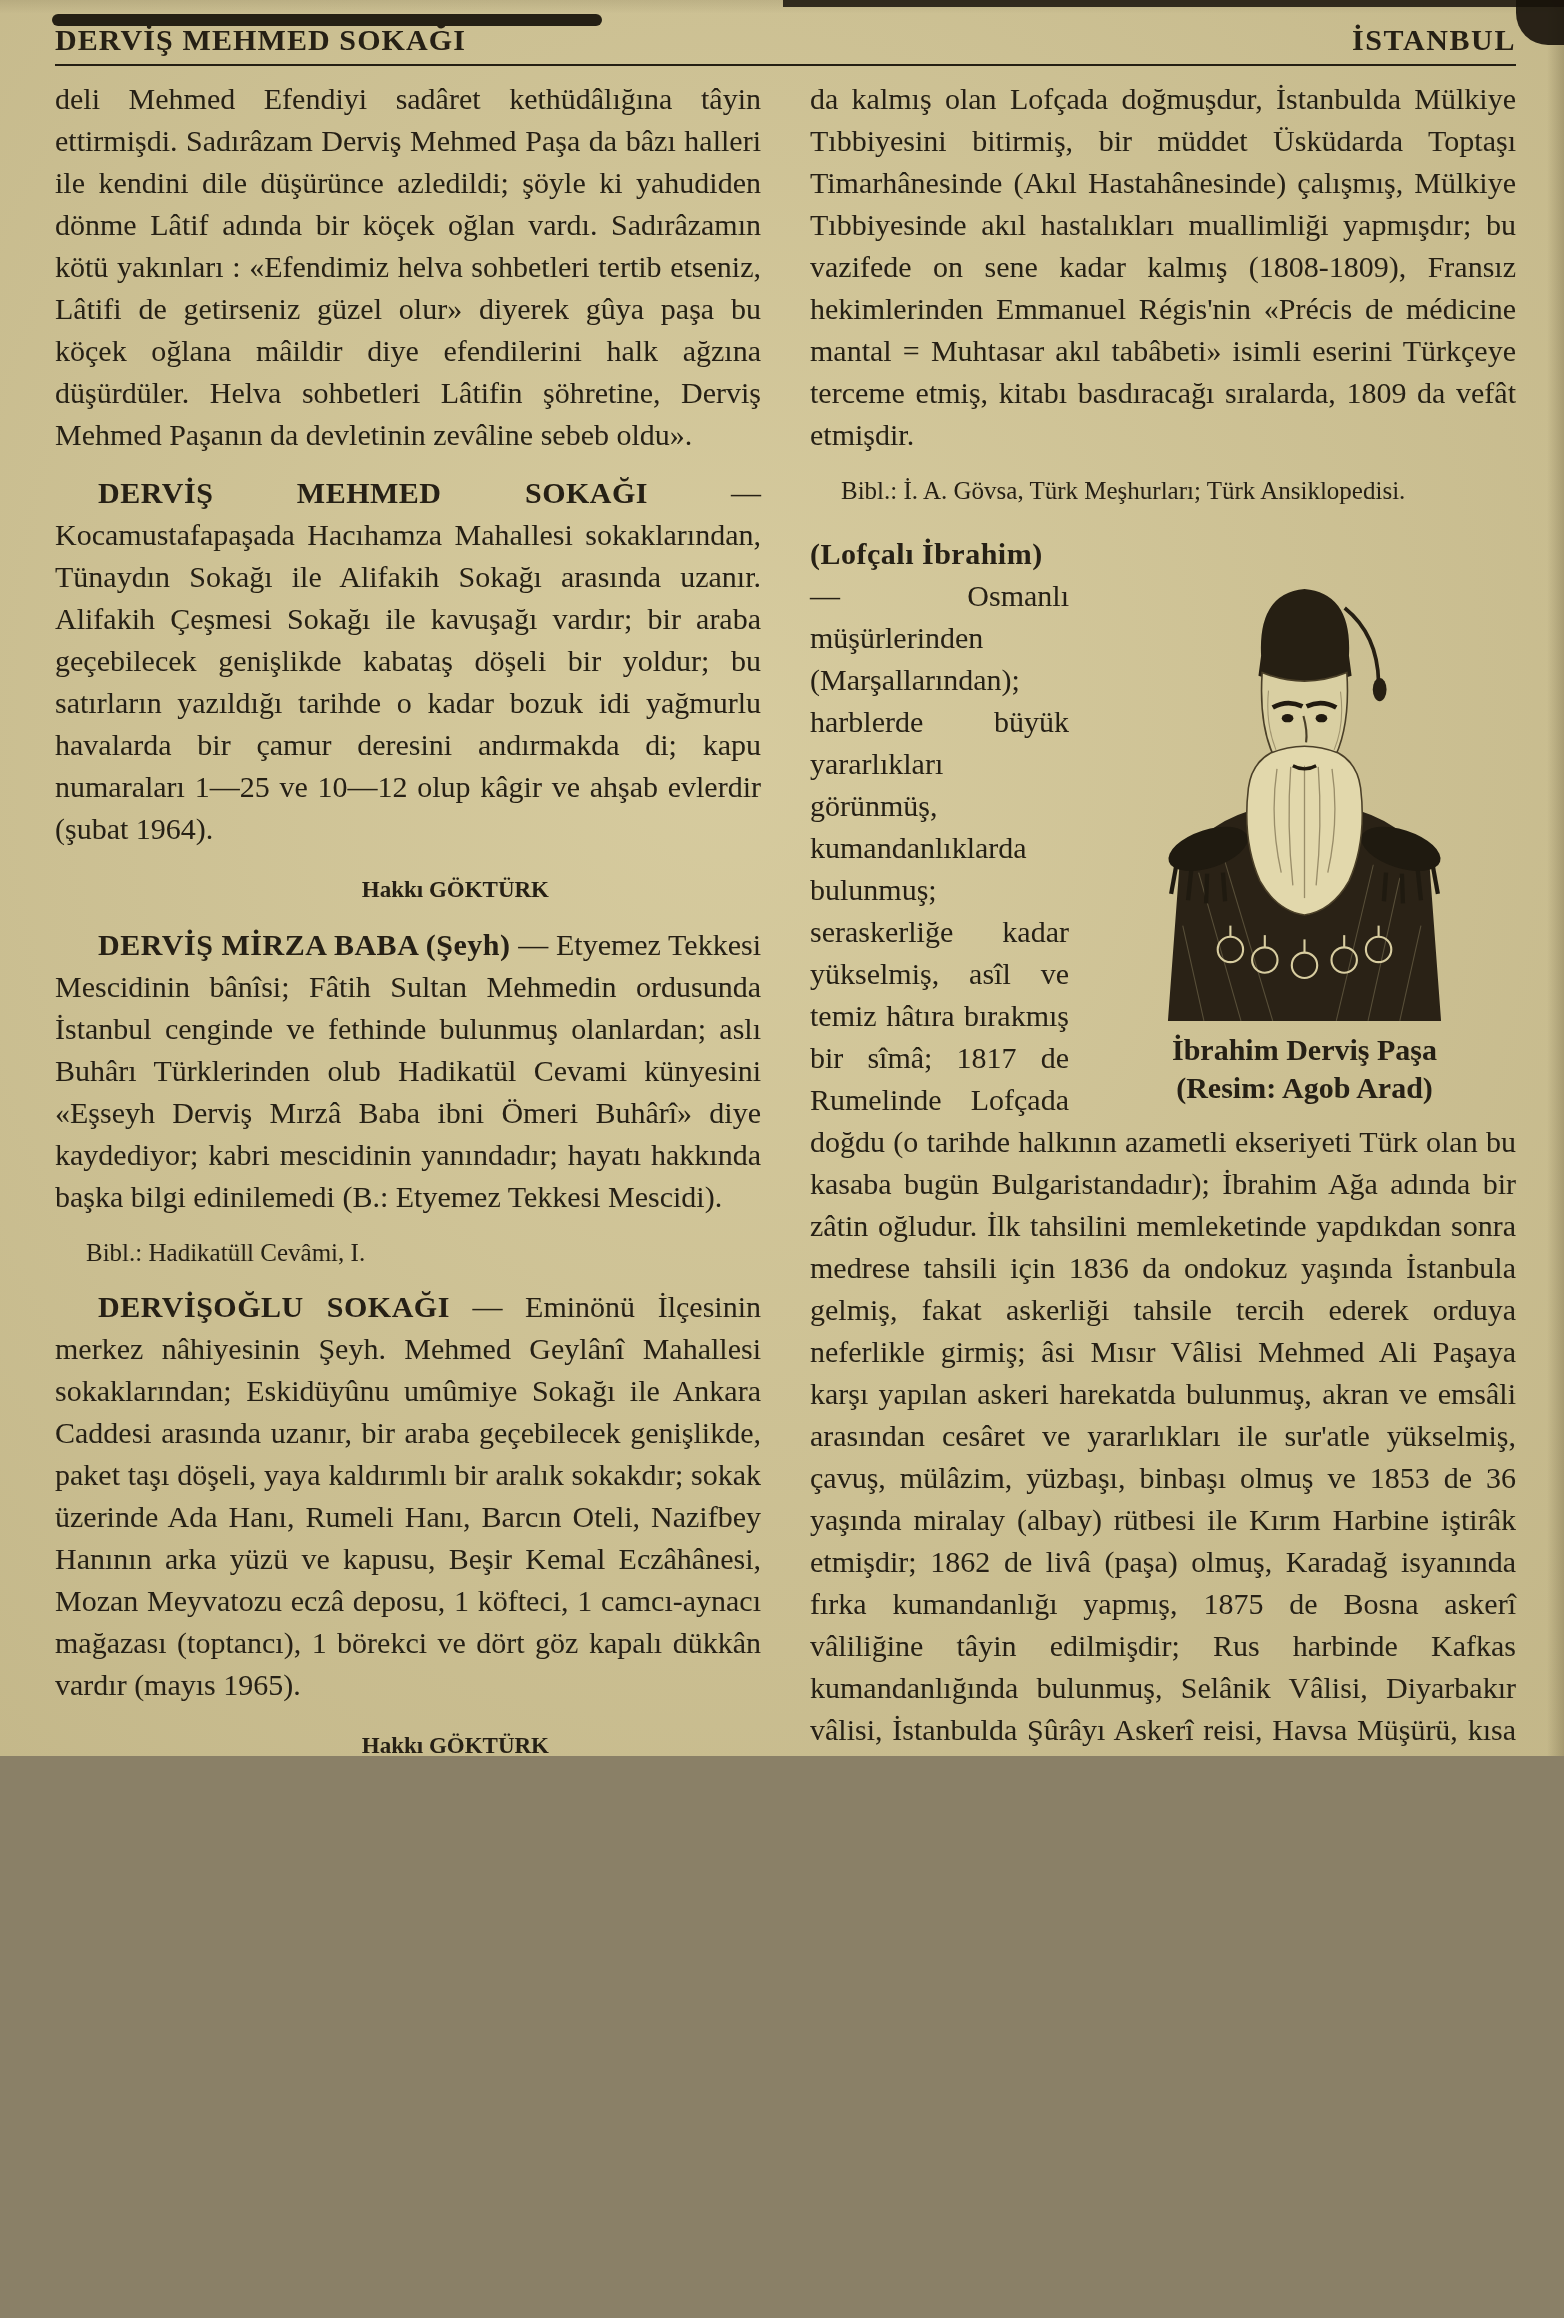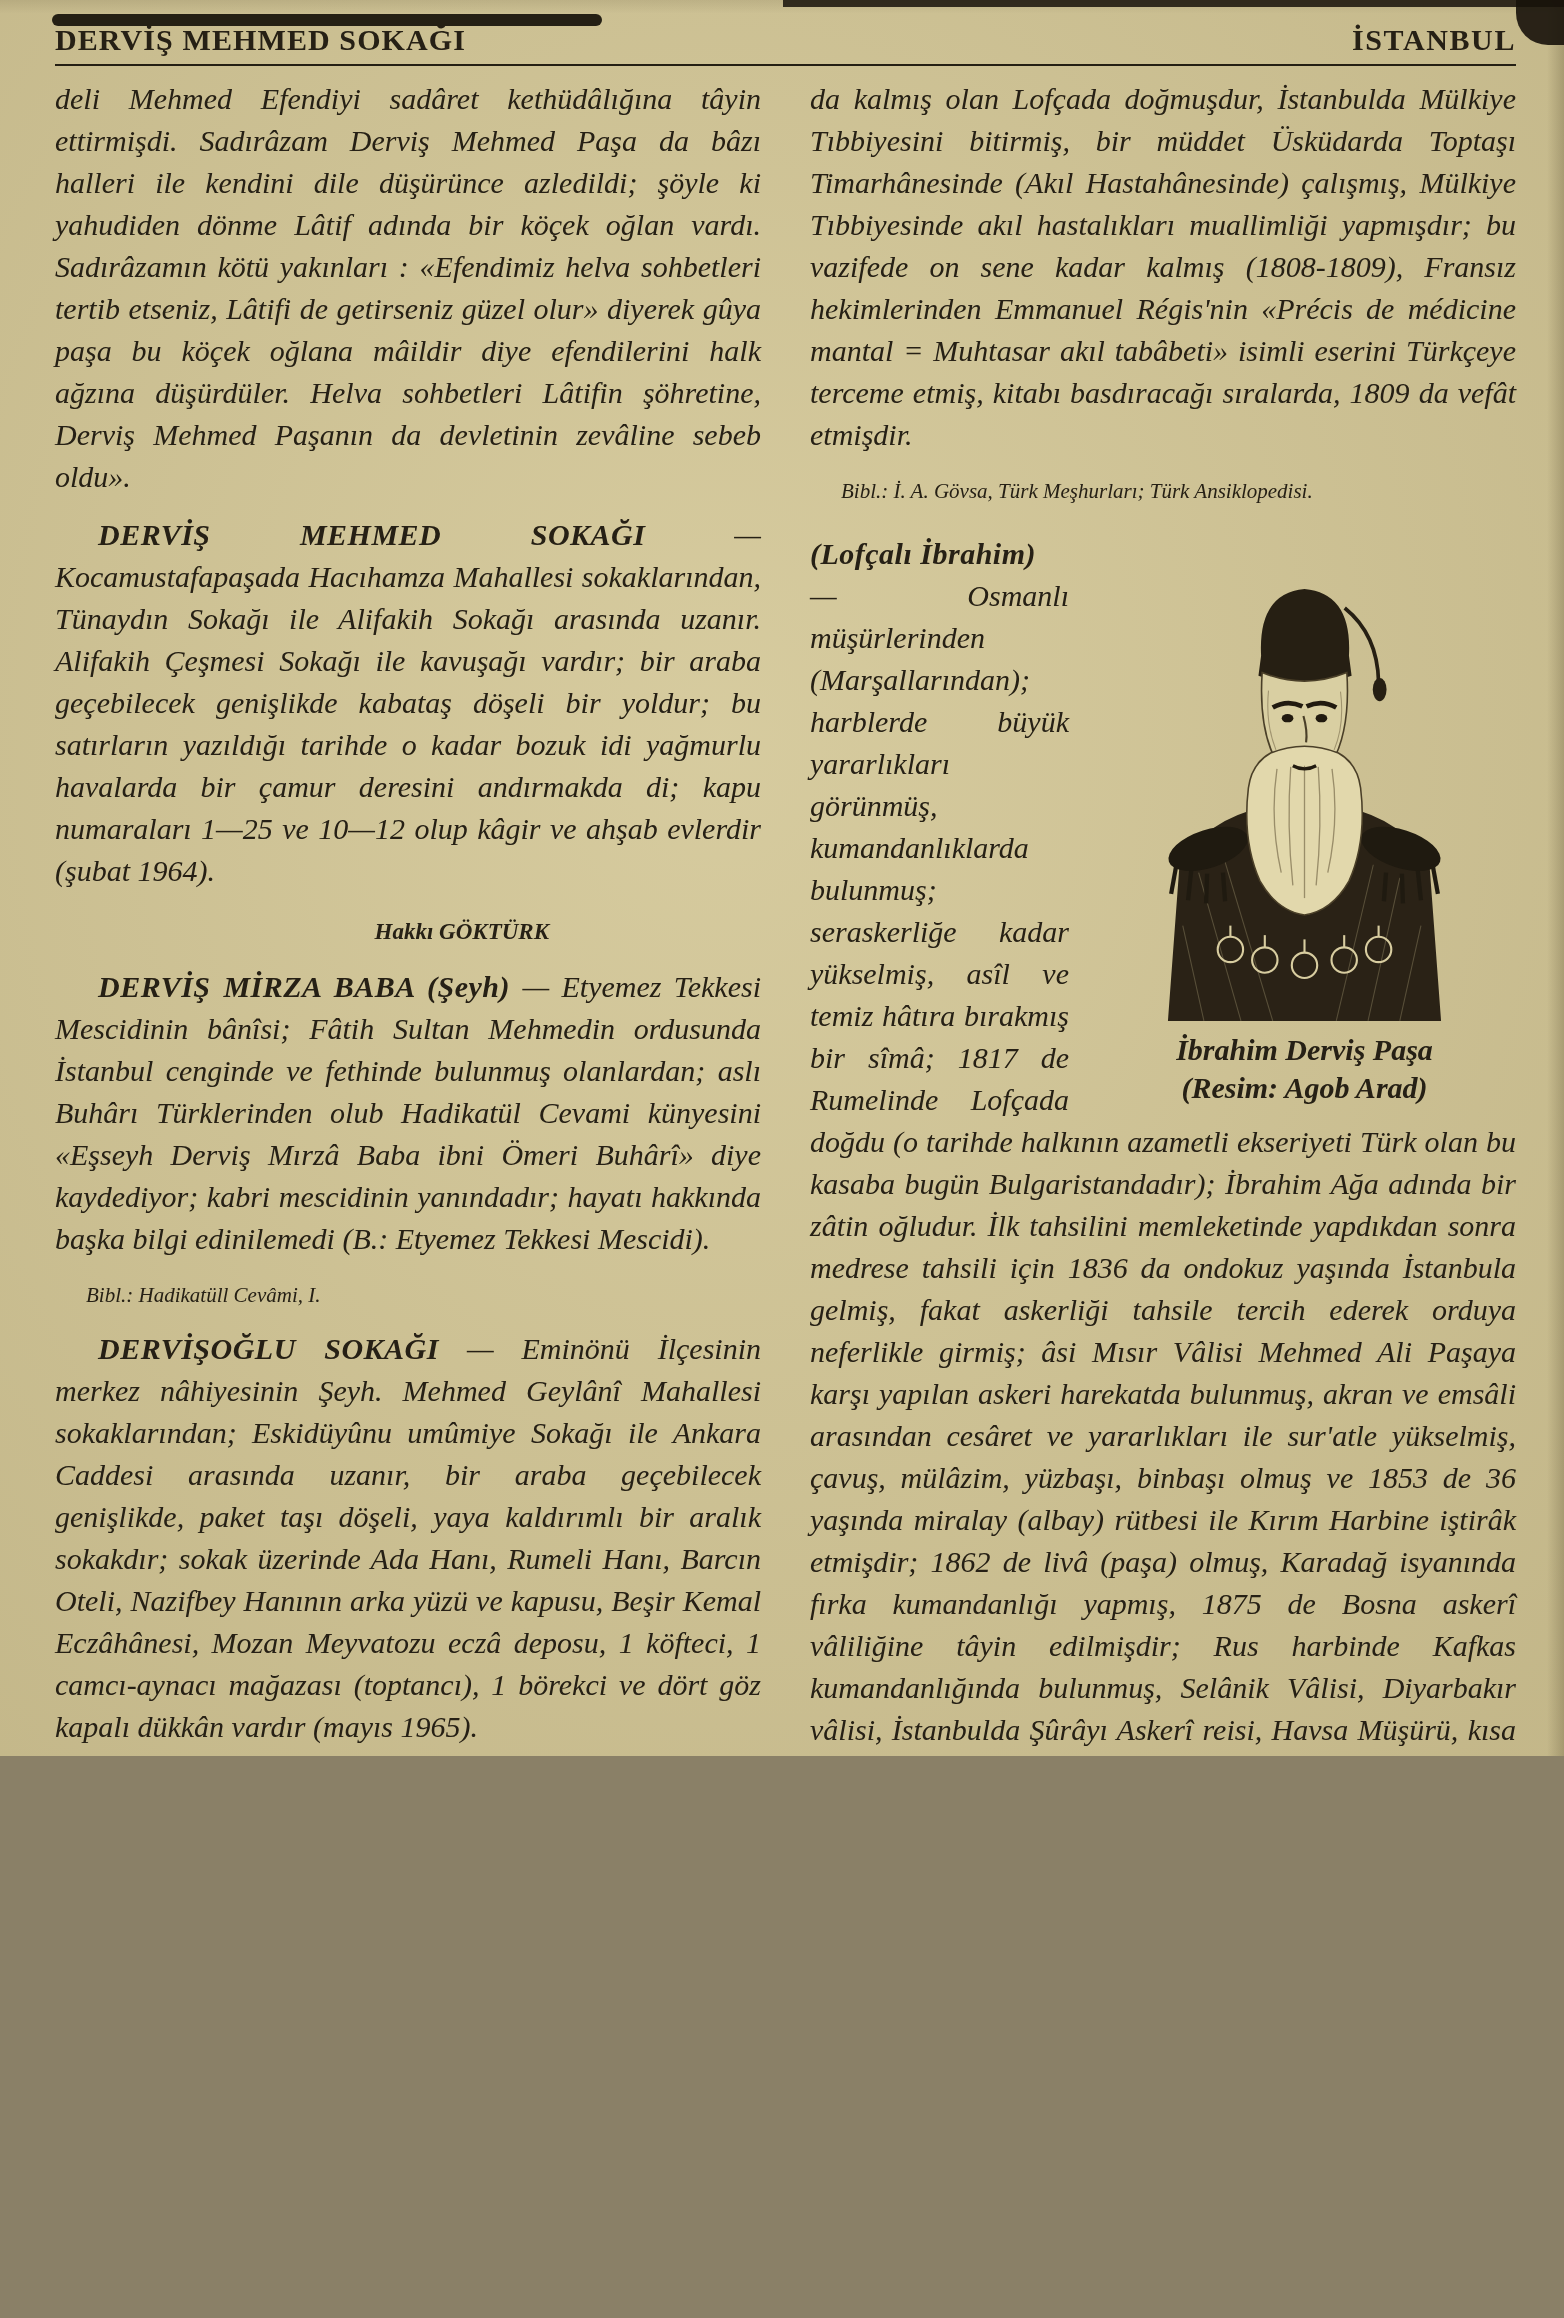--- a/index.html
+++ b/index.html
@@ -26,29 +26,29 @@
 
   .inner { position:relative; padding:23px 49px 0 55px; }
 
   .page-header { display:flex; align-items:baseline; font-size:30px; line-height:34px; }
   .ph-left  { flex:1; font-weight:bold; letter-spacing:1.1px; text-align:left; }
   .ph-center{ flex:1; font-weight:normal; text-align:center; }
   .ph-right { flex:1; font-weight:bold; letter-spacing:1.6px; text-align:right; }
 
   .header-rule { border-top:2.6px solid #241f13; margin-top:7.4px; }
 
-  .columns { display:flex; gap:49px; margin-top:11.6px;font-style:italic; }
+  .columns { display:flex; gap:49px; margin-top:11.6px; }
   .col { width:50%; font-size:30px; line-height:42px; text-align:justify; }
 
   .par { margin:0; }
   .cont { text-indent:0; }
   .article { margin-top:16px; text-indent:43px; }
   .lead { font-weight:bold; letter-spacing:0.5px; }
   .signature { margin-top:21px; font-weight:bold; font-size:23px; line-height:37px; text-align:right; padding-right:212px; text-indent:0; }
-  .bibl { margin-top:18px; font-size:21px; line-height:34px; text-indent:31px; }
+  .bibl { margin-top:18px; font-size:25px; line-height:34px; text-indent:31px; }
 
   .article-with-image { margin-top:25.4px; text-indent:0; }
   .block { display:block; }
   .indent { text-indent:43px; }
 
   .portrait-float { float:right; width:423px; margin:22px 0 7.4px 24px; text-align:center; }
   .portrait-svg { display:block; width:307px; height:466px; margin:0 auto 9.5px auto; }
   .caption { font-weight:bold; font-size:30px; line-height:38px; text-align:center; text-indent:0; }
 </style>
 </head>

